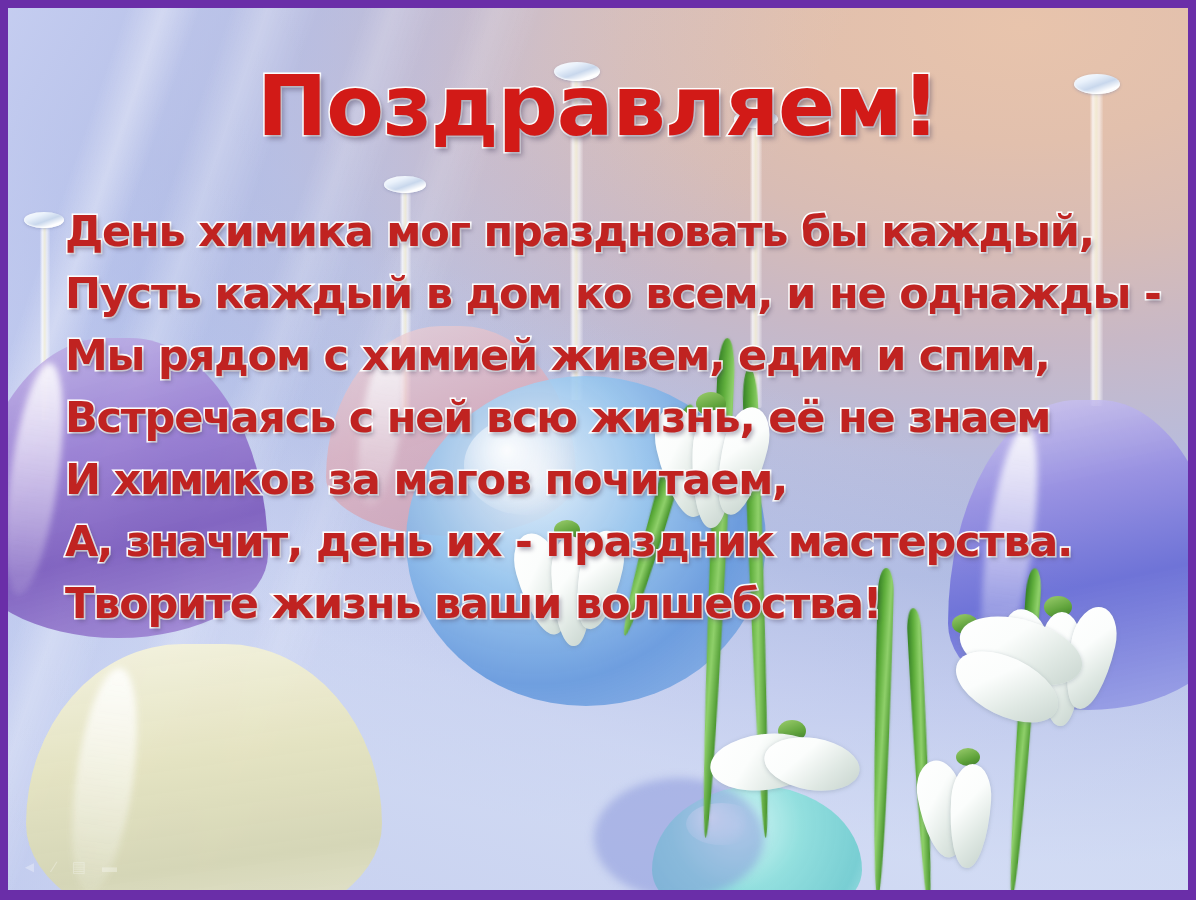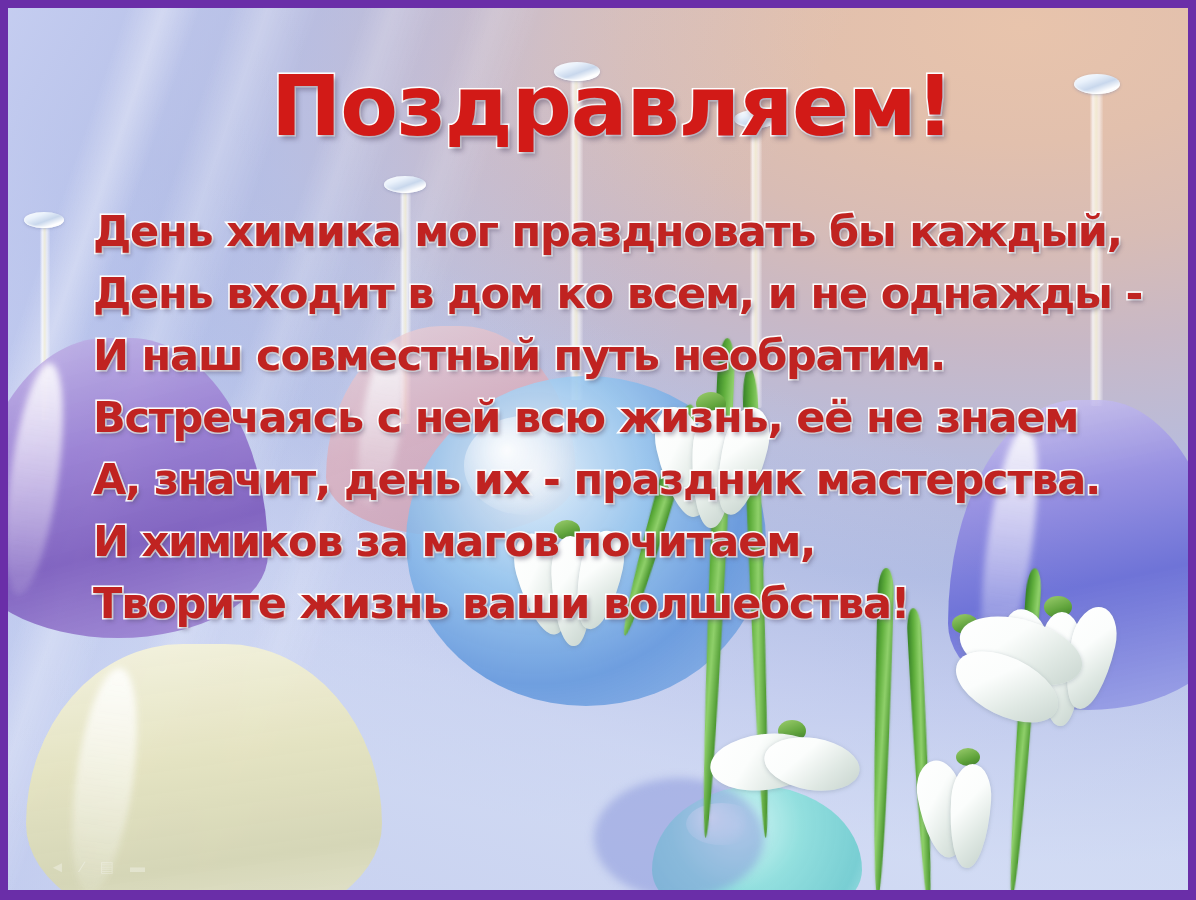--- a/index.html
+++ b/index.html
@@ -103,21 +103,21 @@
     border-radius:50% 50% 48% 48% / 34% 34% 66% 66%;
     box-shadow:0 1px 4px rgba(110,125,140,.35);
   }
   .ovary{
     position:absolute;
     background:linear-gradient(160deg,#9ccd6e,#5fa33b 60%,#3d7d26);
     border-radius:50%;
   }
 
   
-  #text-block{position:absolute;left:0;top:0;right:0;bottom:0;margin-left:28px;}
+  #text-block{position:absolute;left:0;top:0;right:0;bottom:0;}
 
   #headline{
     position:absolute;
     left:0;right:0;top:56px;
     text-align:center;
     font-size:84px;
     font-weight:700;
     letter-spacing:-1px;
     color:#d21a17;
     font-family:"DejaVu Sans", sans-serif;
@@ -264,25 +264,25 @@
         <div class="petal" style="left:942px;top:756px;width:40px;height:104px;transform:rotate(4deg);"></div>
       </div>
     </div>
 
     <div id="text-block">
 
       <div id="headline">Поздравляем!</div>
 
       <div id="poem">
         <span class="poem-line">День химика мог праздновать бы каждый,</span>
-        <span class="poem-line">День входит в дом ко всем, и не однажды -</span>
-        <span class="poem-line">И наш совместный путь необратим.</span>
+        <span class="poem-line">Пусть каждый в дом ко всем, и не однажды -</span>
+        <span class="poem-line">Мы рядом с химией живем, едим и спим,</span>
         <span class="poem-line">Встречаясь с ней всю жизнь, её не знаем</span>
+        <span class="poem-line">И химиков за магов почитаем,</span>
         <span class="poem-line">А, значит, день их - праздник мастерства.</span>
-        <span class="poem-line">И химиков за магов почитаем,</span>
         <span class="poem-line">Творите жизнь ваши волшебства!</span>
       </div>
 
       <div id="watermark">◄ ∕ ▤ ▬</div>
     </div>
 
   </div>
 </div>
 
 </body></html>

